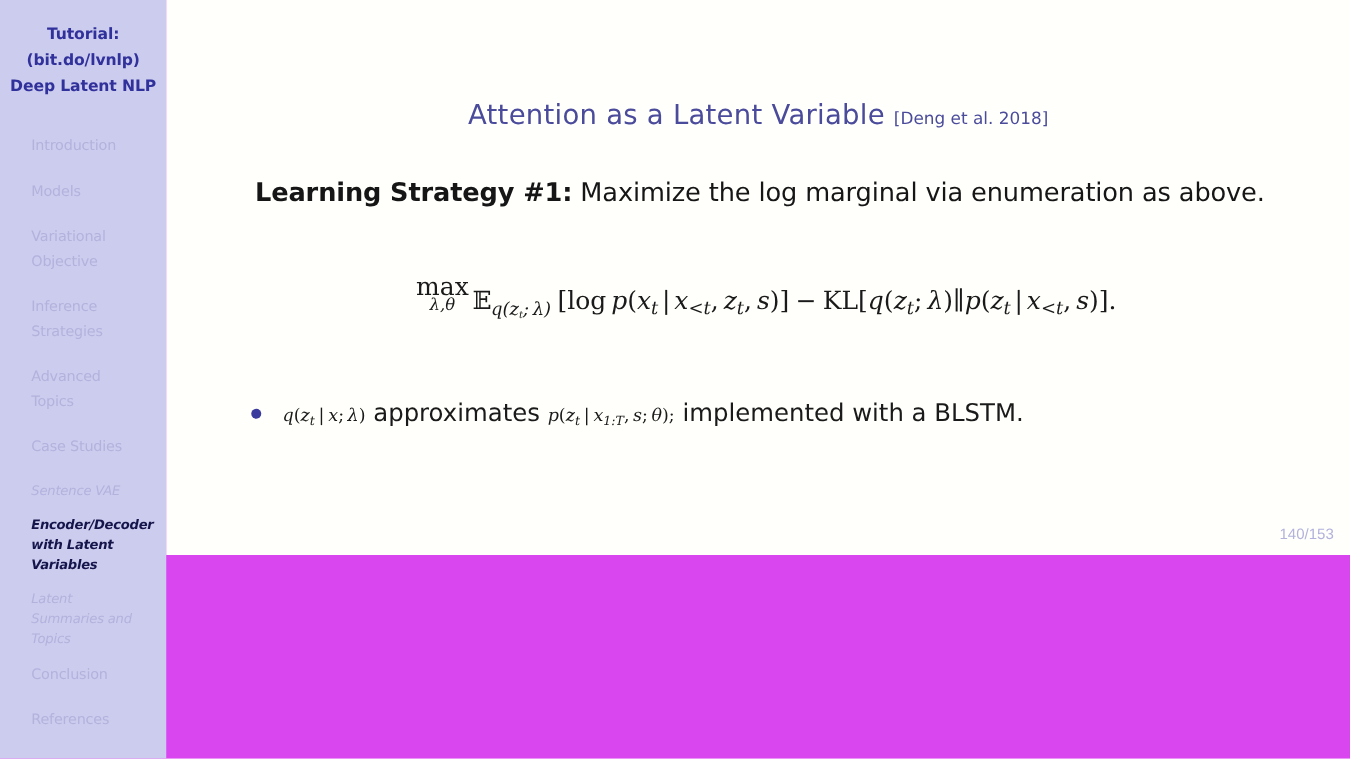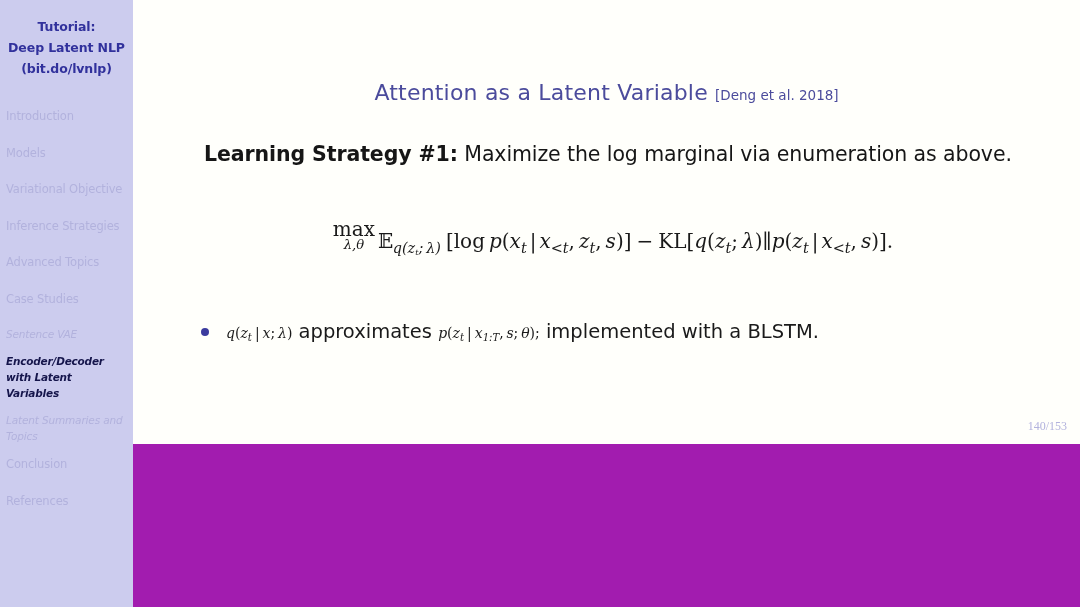--- a/index.html
+++ b/index.html
@@ -7,21 +7,21 @@
     padding: 0;
     background: #ffffff;
   }
   body {
     font-family: "DejaVu Sans", sans-serif;
   }
   .slide {
     position: relative;
     width: 1080px;
     height: 607px;
-    background: #a21caf;
+    background: #d946ef;
     overflow: hidden;
   }
 
   
   .sidebar {
     position: absolute;
     left: 0; top: 0;
     width: 133px;
     height: 607px;
     background: #ccccee;
@@ -37,21 +37,21 @@
     line-height: 21px;
     color: #31319c;
     letter-spacing: -0.1px;
   }
   .sidebar-title div { white-space: nowrap; }
 
   .toc {
     margin-top: 28px;
   }
   .toc-entry {
-    padding: 0 6px;
+    padding: 0 25px;
     font-family: "DejaVu Sans", sans-serif;
     font-size: 11.5px;
     line-height: 19.5px;
     color: #b2b2dd;
     margin-bottom: 17px;
     letter-spacing: -0.15px;
   }
   .toc-entry.sub {
     font-size: 10.5px;
     line-height: 16px;
@@ -181,36 +181,36 @@
   }
   .bullet-row .mathbit {
     font-family: "DejaVu Serif", serif;
     font-size: 14px;
   }
 
   .pagenum {
     position: absolute;
     right: 13px;
     bottom: 10px;
-    font-family: Liberation Serif, serif;
+    font-family: Liberation Sans, sans-serif;
     font-size: 12px;
     color: #b2b2dd;
   }
 </style>
 </head>
 <body>
 
 <div class="slide">
 
   <div class="sidebar">
 
     <div class="sidebar-title">
       <div>Tutorial:</div>
+      <div>(bit.do/lvnlp)</div>
       <div>Deep Latent NLP</div>
-      <div>(bit.do/lvnlp)</div>
     </div>
 
     <div class="toc">
       <div class="toc-entry">Introduction</div>
       <div class="toc-entry">Models</div>
       <div class="toc-entry">Variational Objective</div>
       <div class="toc-entry">Inference Strategies</div>
       <div class="toc-entry">Advanced Topics</div>
       <div class="toc-entry">Case Studies</div>
       <div class="toc-entry sub">Sentence VAE</div>

